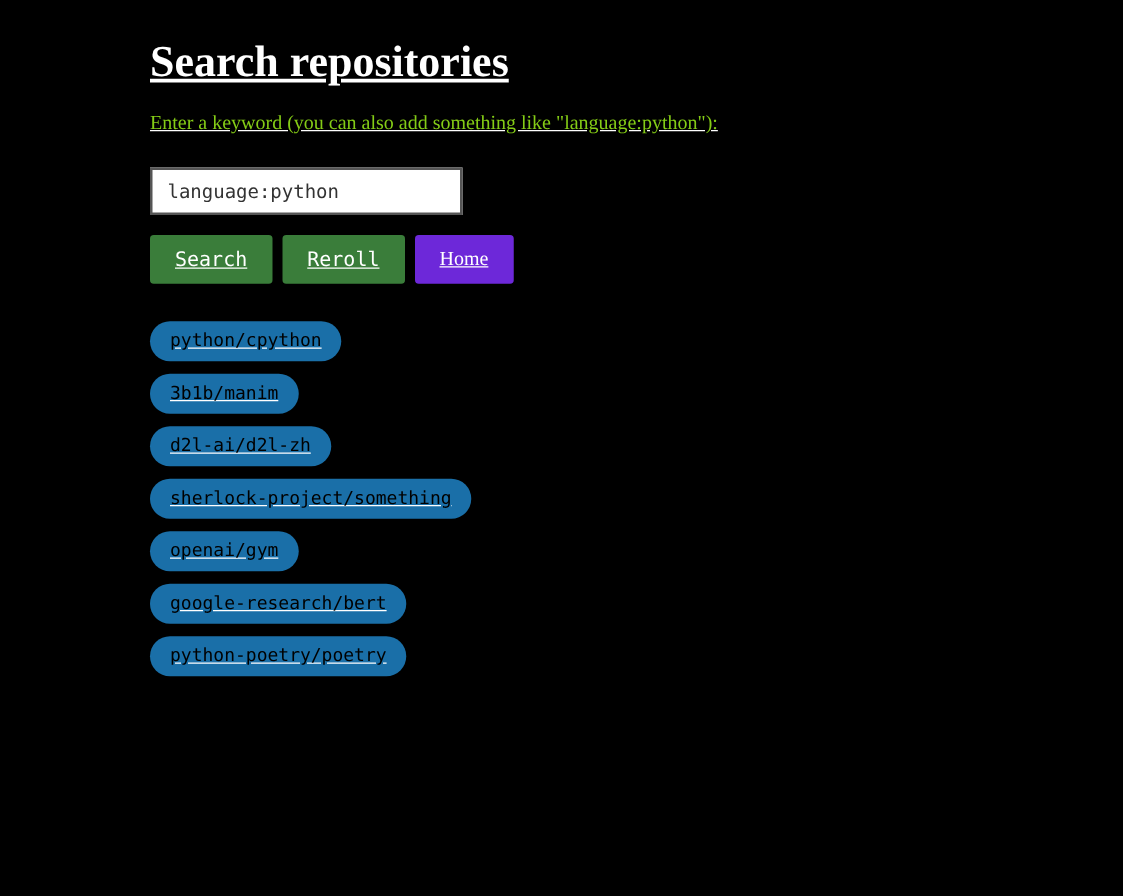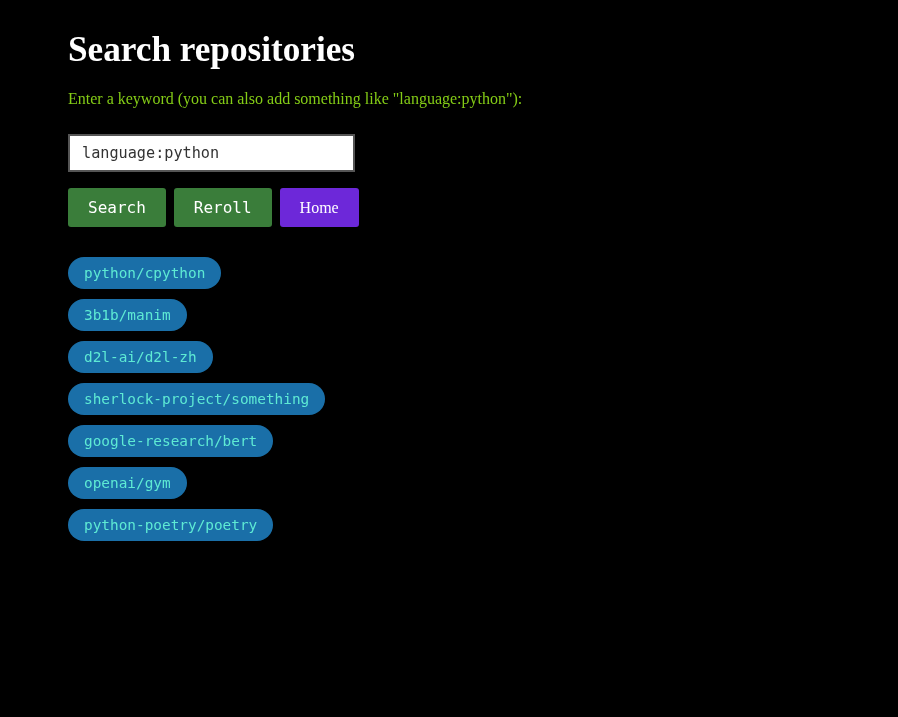--- a/index.html
+++ b/index.html
@@ -10,38 +10,39 @@
 
     body {
       background-color: #000000;
       color: #ffffff;
       font-family: Georgia, 'Times New Roman', serif;
       min-height: 717px;
       width: 898px;
     }
 
     .main-container {
-      padding: 30px 68px;
+      padding: 30px 120px;
+      text-decoration: underline;
     }
 
     .page-title {
       font-size: 2.2rem;
       font-weight: bold;
       color: #ffffff;
       margin-bottom: 20px;
     }
 
     .description {
       font-size: 1rem;
       color: #84cc16;
       margin-bottom: 26px;
     }
 
     .search-input {
-      width: 287px;
+      width: 250px;
       padding: 8px 12px;
       background-color: #ffffff;
       border: 2px solid #555;
       color: #333333;
       font-size: 0.95rem;
       font-family: monospace;
       margin-bottom: 16px;
       display: block;
     }
 
@@ -87,21 +88,21 @@
 
     .results-list {
       display: flex;
       flex-direction: column;
       gap: 10px;
     }
 
     .repo-item {
       display: inline-block;
       background-color: #1a6fa8;
-      color: #5eead4;
+      color: #000000;
       padding: 8px 16px;
       font-family: monospace;
       font-size: 0.9rem;
       border-radius: 16px;
       cursor: pointer;
       border: none;
       text-align: right;
       width: fit-content;
     }
   </style>
@@ -120,18 +121,18 @@
     <button class="btn-search">Search</button>
     <button class="btn-reroll">Reroll</button>
     <button class="btn-home">Home</button>
   </div>
 
   <div class="results-list" id="results-container">
   <button class="repo-item">python/cpython</button>
       <button class="repo-item">3b1b/manim</button>
       <button class="repo-item">d2l-ai/d2l-zh</button>
       <button class="repo-item">sherlock-project/something</button>
+      <button class="repo-item">openai/gym</button>
       <button class="repo-item">google-research/bert</button>
-      <button class="repo-item">openai/gym</button>
       <button class="repo-item">python-poetry/poetry</button>
     </div>
 
 </div>
 
 </body></html>

